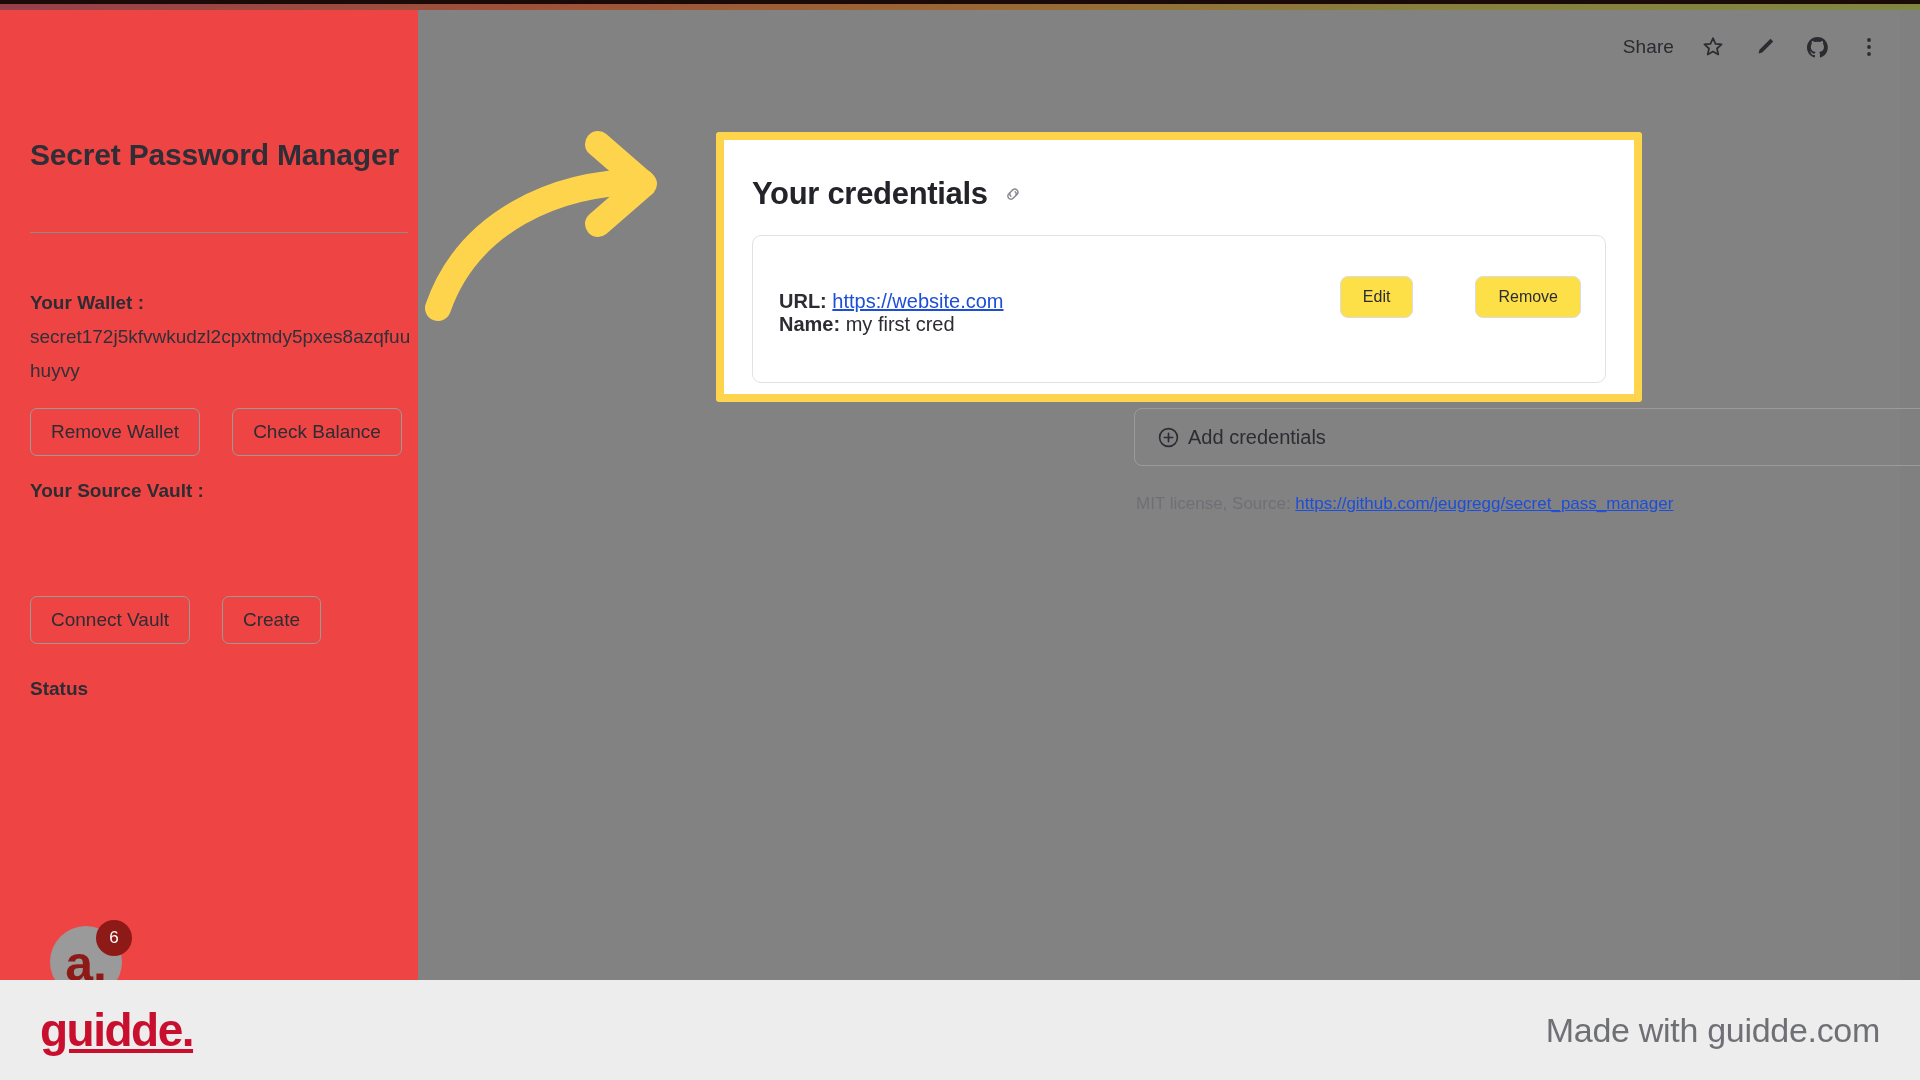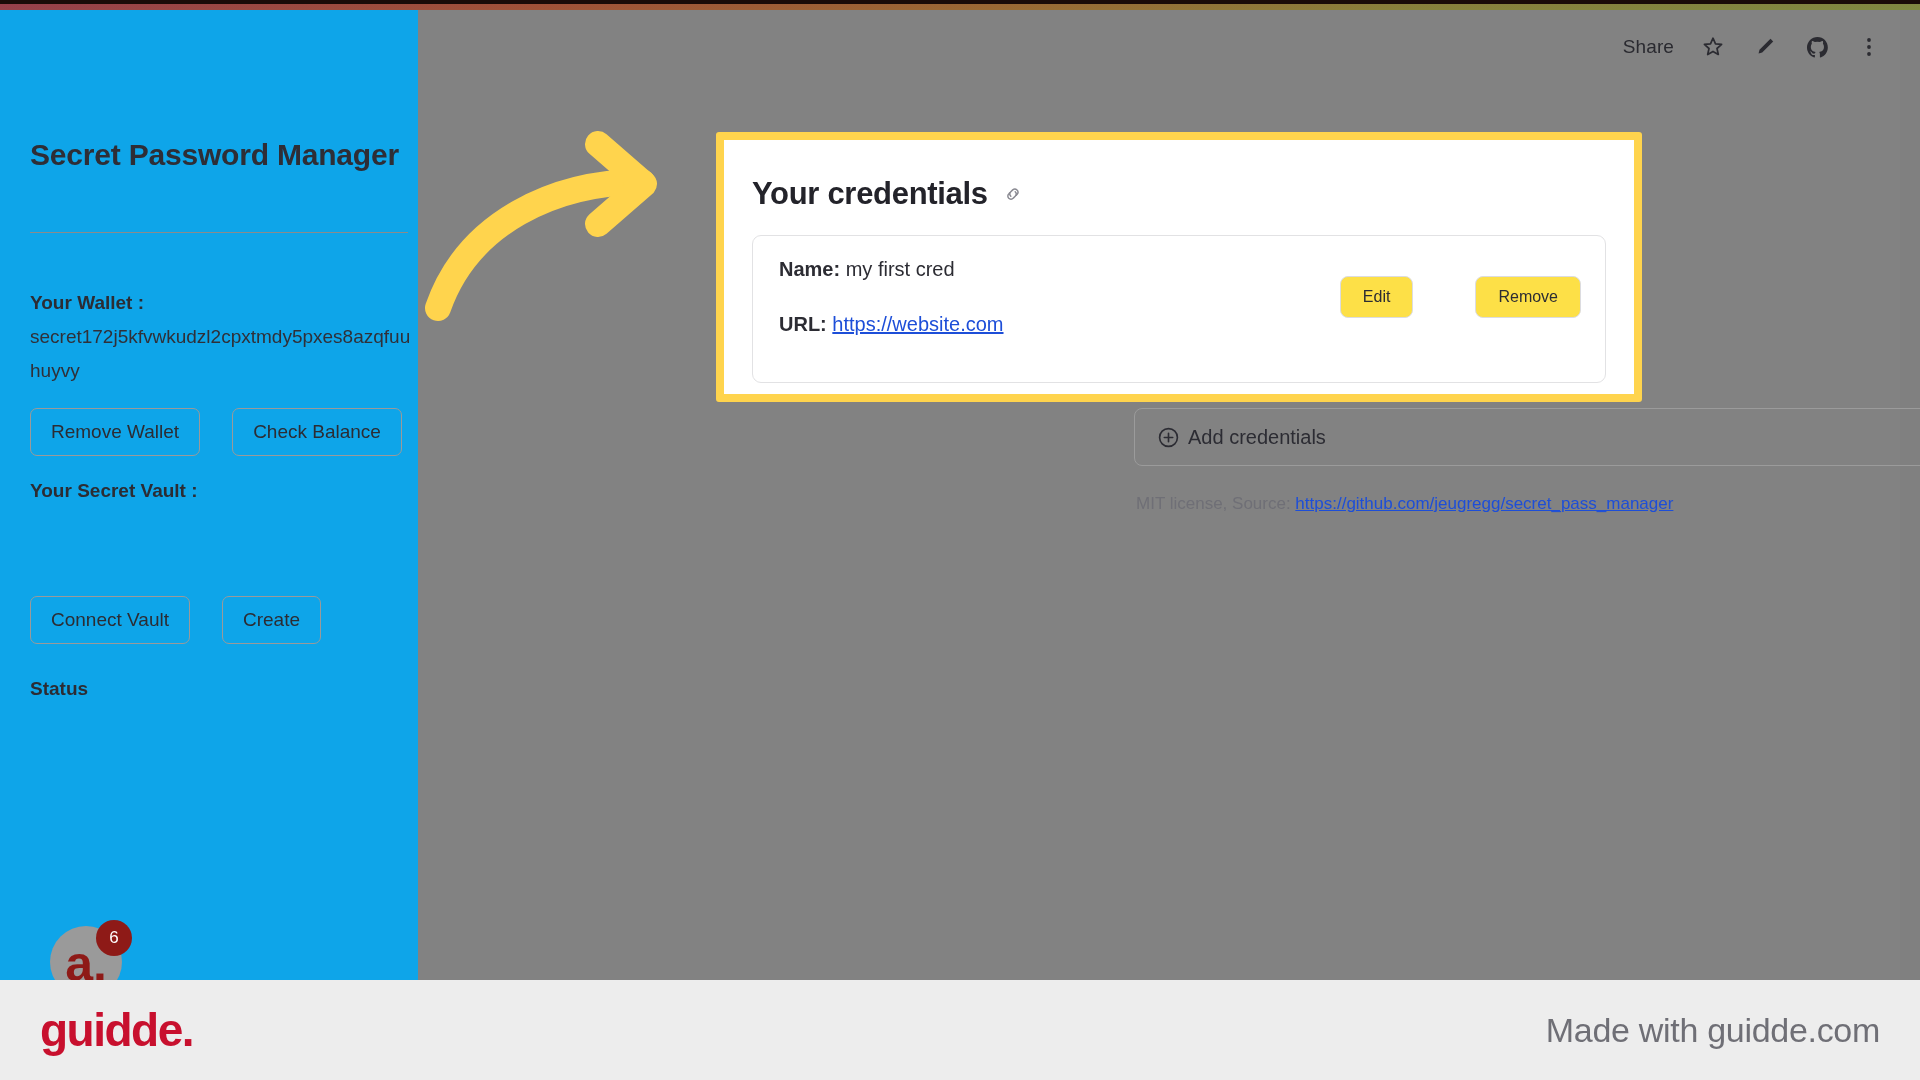--- a/index.html
+++ b/index.html
@@ -19,21 +19,21 @@
   .top-strip-2 {
     position: absolute; top: 4px; left: 0; width: 1920px; height: 6px;
     background: linear-gradient(90deg,#96404c 0%,#a05238 28%,#9a6a34 52%,#87833c 74%,#7e8a42 100%);
     opacity: .95;
   }
 
   
   .page { position: absolute; top: 10px; left: 0; width: 1920px; height: 970px; }
   .sidebar {
     position: absolute; top: 0; left: 0; width: 438px; height: 970px;
-    background: #0ea5e9;
+    background: #ef4444;
   }
   .content {
     position: absolute; top: 0; left: 418px; width: 1482px; height: 970px;
     background: #828282;
   }
 
   
   .toolbar {
     position: absolute; top: 24px; right: 18px;
     display: flex; align-items: center; gap: 26px;
@@ -123,21 +123,21 @@
     font-size: 17px; display: flex; align-items: center; justify-content: center;
   }
 
   
   .footer {
     position: absolute; left: 0; top: 980px; width: 1920px; height: 100px;
     background: #ededed; display: flex; align-items: center;
   }
   .footer-logo {
     margin-left: 40px; font-size: 46px; font-weight: bold;
-    color: #c8102e; letter-spacing: -1.5px;
+    color: #c8102e; letter-spacing: -1.5px; text-decoration: underline;
   }
   .footer-right {
     margin-left: auto; margin-right: 40px;
     font-size: 34px; color: #6f6f76; letter-spacing: -.3px;
   }
 </style>
 </head>
 <body>
 
 <div id="screen">
@@ -152,21 +152,21 @@
       <div class="divider"></div>
 
       <div class="lbl" style="top:282px">Your Wallet :</div>
       <div class="addr" style="top:310px">secret172j5kfvwkudzl2cpxtmdy5pxes8azqfuuhuyvy</div>
 
       <div class="sb-btn-row" style="top:398px">
         <button class="sb-btn">Remove Wallet</button>
         <button class="sb-btn">Check Balance</button>
       </div>
 
-      <div class="lbl" style="top:470px">Your Secret Vault :</div>
+      <div class="lbl" style="top:470px">Your Source Vault :</div>
 
       <div class="sb-btn-row" style="top:586px">
         <button class="sb-btn">Connect Vault</button>
         <button class="sb-btn">Create</button>
       </div>
 
       <div class="lbl" style="top:668px">Status</div>
     </div>
 
     <div class="content">
@@ -227,27 +227,27 @@
           <span class="cred-title">Your credentials</span>
           <span class="link-icon">
             <svg width="22" height="22" viewBox="0 0 24 24">
                 <path d="M9.6 14.4a3.4 3.4 0 0 1 0-4.8l2.1-2.1a3.4 3.4 0 0 1 4.8 4.8l-1 1" stroke="#8a8a92" stroke-width="1.6" fill="none" stroke-linecap="round"></path>
                 <path d="M14.4 9.6a3.4 3.4 0 0 1 0 4.8l-2.1 2.1a3.4 3.4 0 1 1-4.8-4.8l1-1" stroke="#8a8a92" stroke-width="1.6" fill="none" stroke-linecap="round"></path>
               </svg>
           </span>
         </div>
 
         <div class="cred-item">
+          <div class="ci-row url">
+            <b>URL:</b>
+            <a class="ci-link" href="#">https://website.com</a>
+          </div>
           <div class="ci-row">
             <b>Name:</b>
             <span>my first cred</span>
-          </div>
-          <div class="ci-row url">
-            <b>URL:</b>
-            <a class="ci-link" href="#">https://website.com</a>
           </div>
           <div class="ci-actions">
             <button class="ci-btn">Edit</button>
             <button class="ci-btn">Remove</button>
           </div>
         </div>
       </div>
     </div>
 
     <div class="widget">

